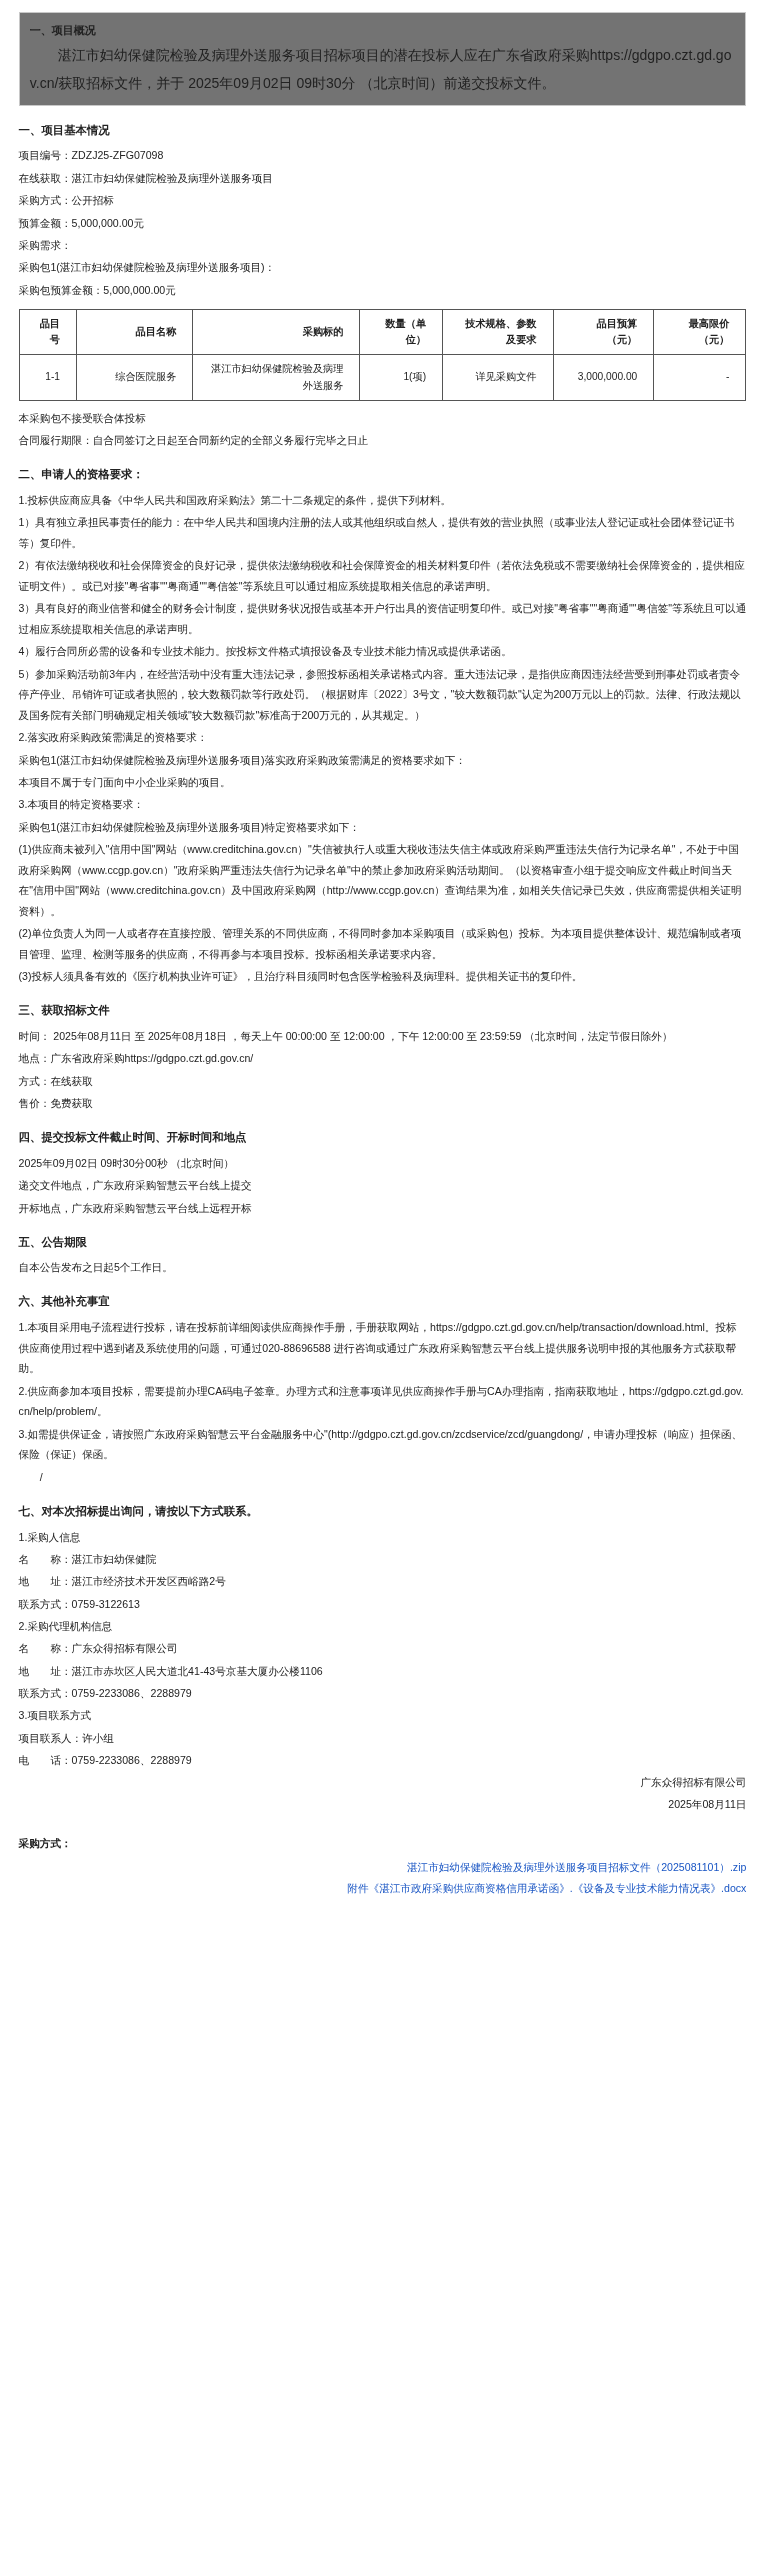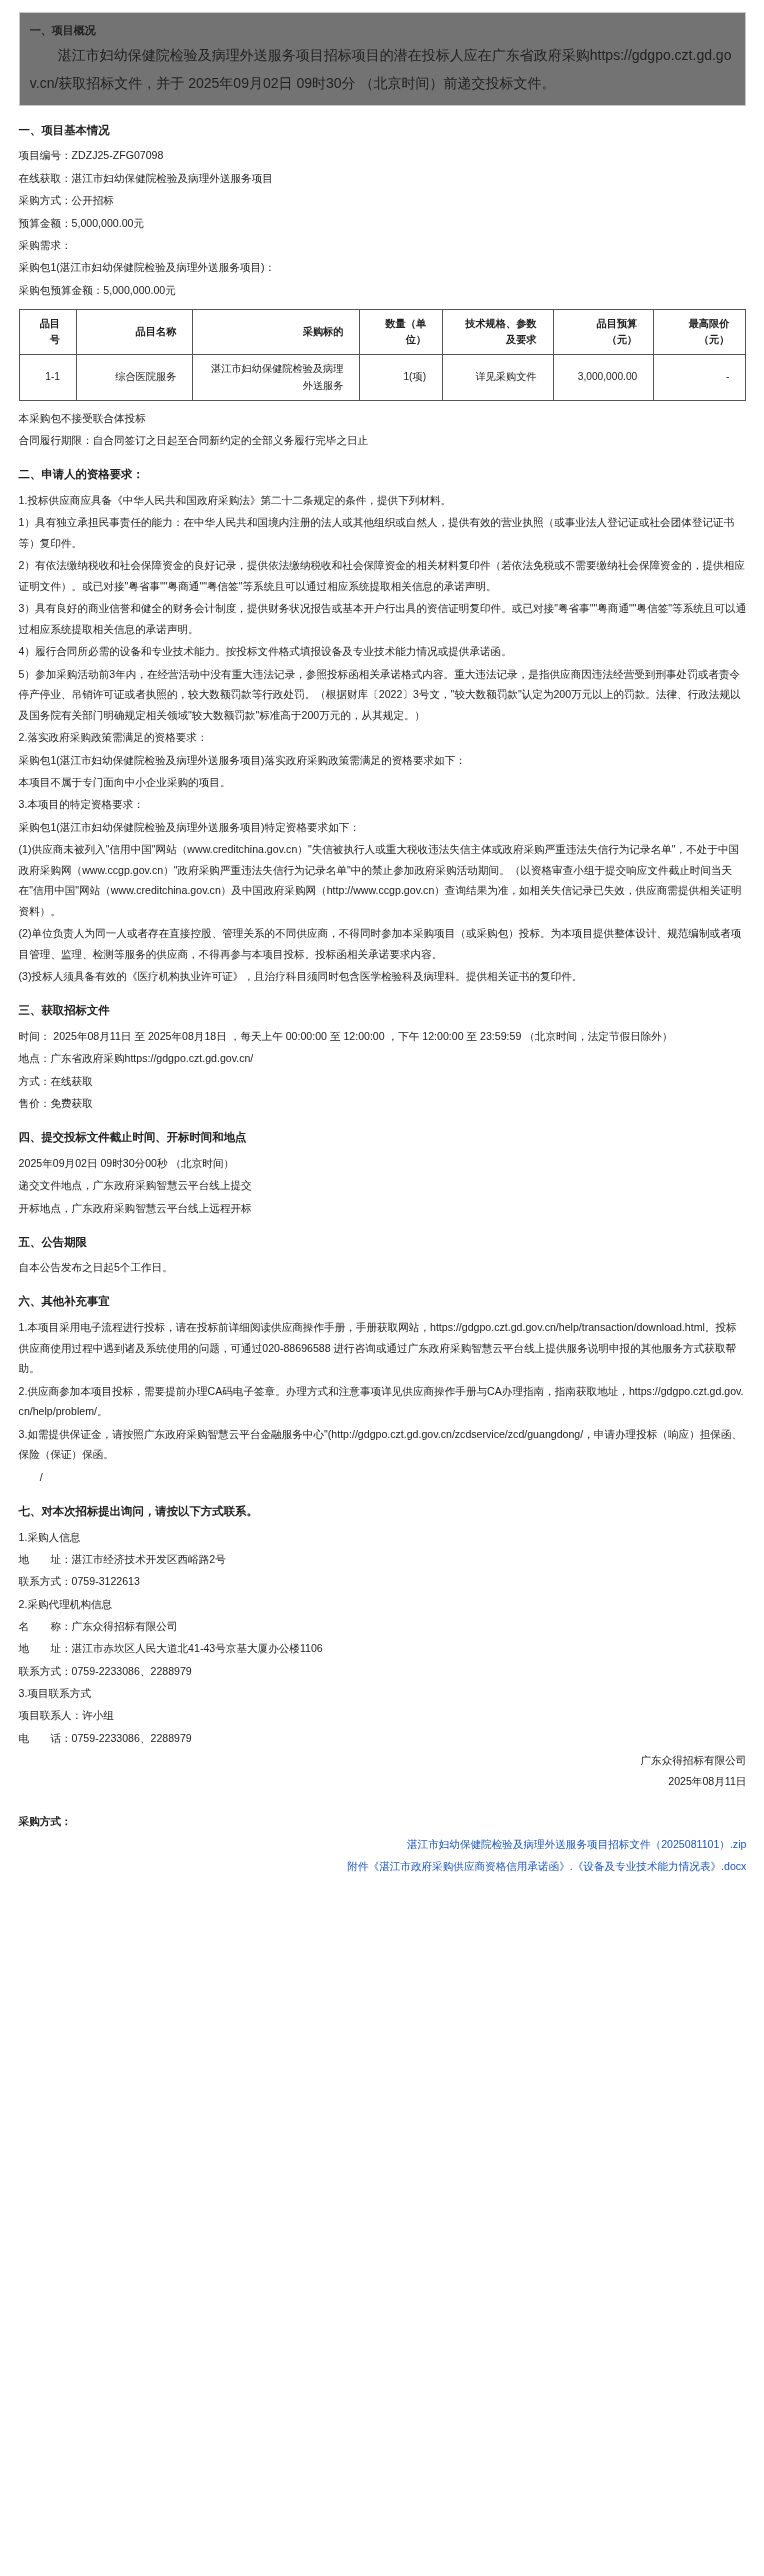--- a/index.html
+++ b/index.html
@@ -139,20 +139,21 @@
 
   <h2 class="sec">六、其他补充事宜</h2>
   <div class="p ind1 blk nowrapish">1.本项目采用电子流程进行投标，请在投标前详细阅读供应商操作手册，手册获取网站，https://gdgpo.czt.gd.gov.cn/help/transaction/download.html。投标供应商使用过程中遇到诸及系统使用的问题，可通过020-88696588 进行咨询或通过广东政府采购智慧云平台线上提供服务说明申报的其他服务方式获取帮助。</div>
   <div class="p ind1 blk nowrapish">2.供应商参加本项目投标，需要提前办理CA码电子签章。办理方式和注意事项详见供应商操作手册与CA办理指南，指南获取地址，https://gdgpo.czt.gd.gov.cn/help/problem/。</div>
   <div class="p ind1 blk nowrapish">3.如需提供保证金，请按照广东政府采购智慧云平台金融服务中心"(http://gdgpo.czt.gd.gov.cn/zcdservice/zcd/guangdong/，申请办理投标（响应）担保函、保险（保证）保函。</div>
   <div class="p slash blk">/</div>
 
   <h2 class="sec">七、对本次招标提出询问，请按以下方式联系。</h2>
 
   <div class="p ind1 blk">1.采购人信息</div>
+  <div class="p ind3 blk">名　　称：湛江市妇幼保健院</div>
   <div class="p ind3 blk">地　　址：湛江市经济技术开发区西峪路2号</div>
   <div class="p ind3 blk">联系方式：0759-3122613</div>
 
   <div class="p ind1 blk">2.采购代理机构信息</div>
   <div class="p ind3 blk">名　　称：广东众得招标有限公司</div>
   <div class="p ind3 blk">地　　址：湛江市赤坎区人民大道北41-43号京基大厦办公楼1106</div>
   <div class="p ind3 blk">联系方式：0759-2233086、2288979</div>
 
   <div class="p ind1 blk">3.项目联系方式</div>
   <div class="p ind3 blk">项目联系人：许小组</div>

